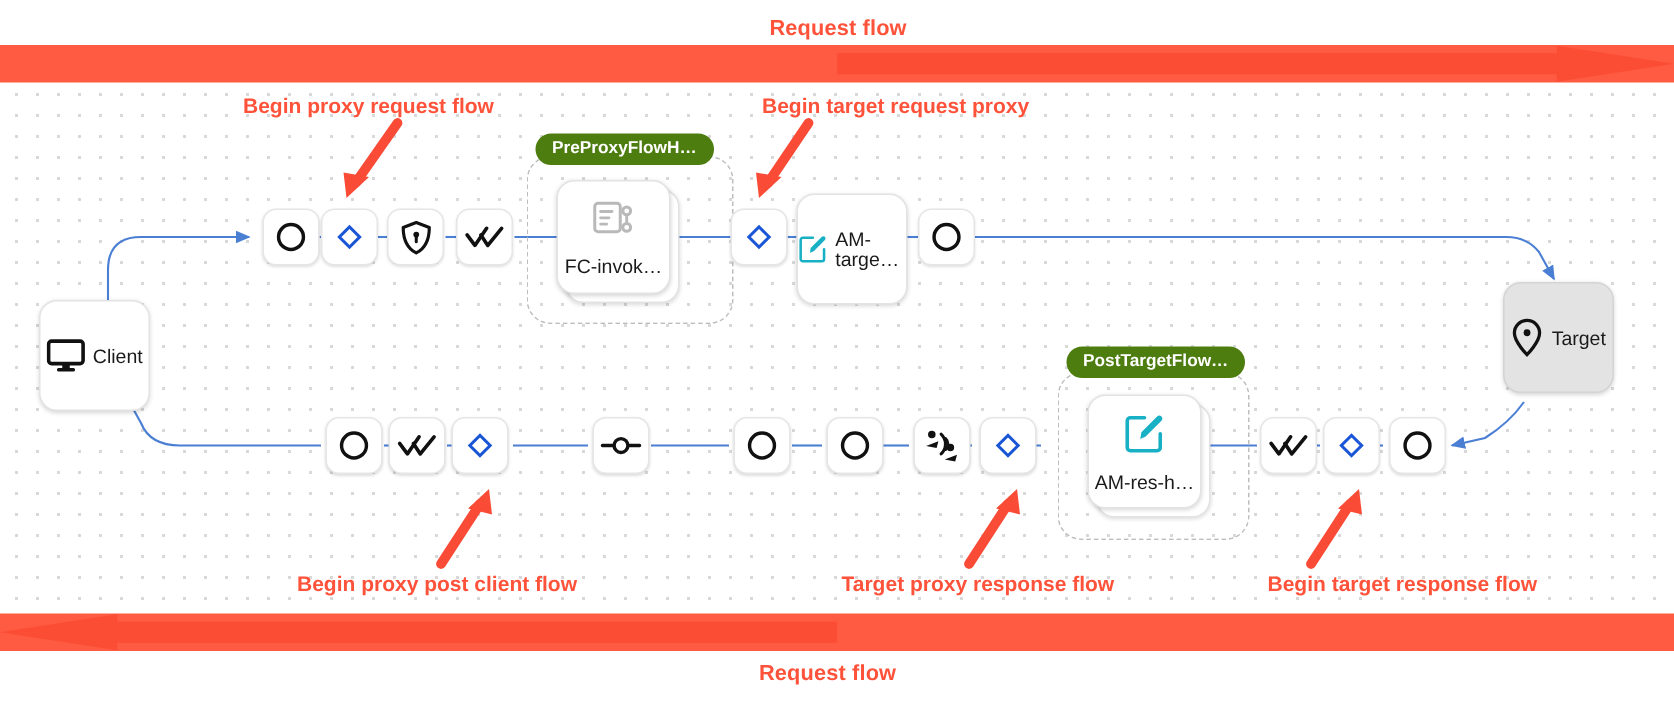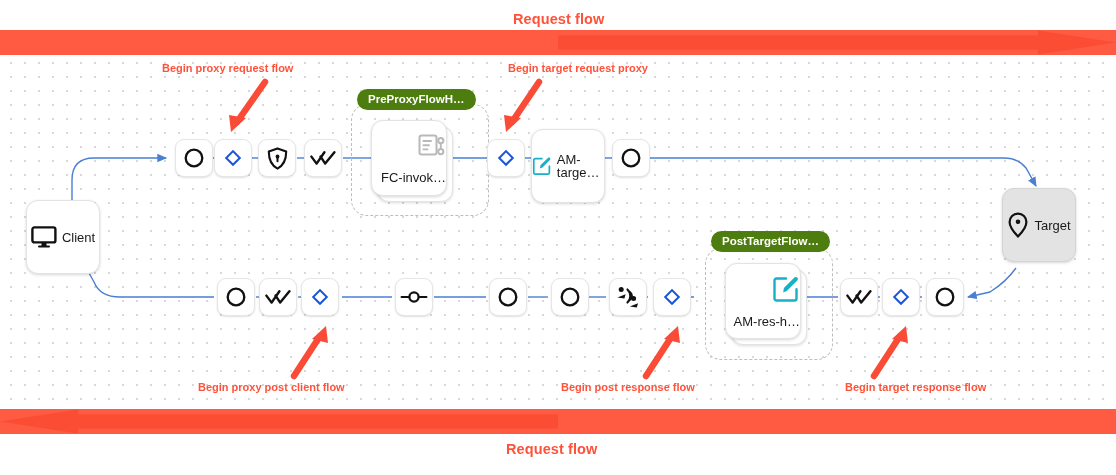--- a/index.html
+++ b/index.html
@@ -35,21 +35,21 @@
     clip-path:polygon(100% 22%, 14% 22%, 14% 2%, 0 50%, 14% 98%, 14% 78%, 100% 78%);
   }
   .flowlabel{
     position:absolute;color:#ff523a;font-weight:bold;font-size:14.5px;
     white-space:nowrap;letter-spacing:.1px;
   }
   .flowlabel.req{left:513px;top:11px;}
   .flowlabel.res{left:506px;top:441px;}
 
   
-  .anno{position:absolute;color:#ff523a;font-weight:bold;font-size:11px;white-space:nowrap;}
+  .anno{position:absolute;color:#ff523a;font-weight:bold;font-size:14px;white-space:nowrap;}
   .annoArrow{position:absolute;}
 
   
   svg.edges{position:absolute;left:0;top:0;width:1116px;height:475px;pointer-events:none;}
 
   
   .node{position:absolute;box-sizing:border-box;}
   .icon-node{
     width:38px;height:38px;border-radius:9px;background:#fff;
     border:1px solid #e6e6e6;
@@ -67,21 +67,21 @@
 
   
   .stack{position:absolute;width:74px;height:74px;}
   .stack .sheet{
     position:absolute;left:6px;top:6px;width:74px;height:74px;border-radius:12px;
     background:#fff;border:1px solid #e3e3e3;box-shadow:0 1px 3px rgba(0,0,0,.14);
   }
   .stack .front{
     position:absolute;left:0;top:0;width:74px;height:74px;border-radius:12px;background:#fff;
     border:1px solid #e3e3e3;box-shadow:0 1px 3px rgba(0,0,0,.16);
-    display:flex;flex-direction:column;align-items:flex-end;justify-content:center;gap:12px;
+    display:flex;flex-direction:column;align-items:center;justify-content:center;gap:12px;
   }
   .stack .lbl{font-size:13px;color:#1a1a1a;line-height:1;}
 
   
   .group{
     position:absolute;border:1.5px dashed #bdbdbd;border-radius:16px;background:transparent;
   }
   .group-chip{
     position:absolute;background:#4d7c0f;color:#fff;font-size:11.5px;font-weight:bold;
     padding:4px 11px;border-radius:11px;white-space:nowrap;line-height:1.15;
@@ -306,21 +306,21 @@
     <path d="M52,4 L25,44" stroke="#fa4b36" stroke-width="6.5" stroke-linecap="round"></path>
     <path d="M19,54 L34,40 L17,37 Z" fill="#fa4b36"></path>
   </svg>
 
   <div class="anno" style="left:198px;top:381px;">Begin proxy post client flow</div>
   <svg class="annoArrow" style="left:288px;top:318px;" width="60" height="62">
     <path d="M6,58 L32,18" stroke="#fa4b36" stroke-width="6.5" stroke-linecap="round"></path>
     <path d="M38,8 L40,25 L24,21 Z" fill="#fa4b36"></path>
   </svg>
 
-  <div class="anno" style="left:561px;top:381px;">Begin post response flow</div>
+  <div class="anno" style="left:561px;top:381px;">Target proxy response flow</div>
   <svg class="annoArrow" style="left:640px;top:318px;" width="60" height="62">
     <path d="M6,58 L32,18" stroke="#fa4b36" stroke-width="6.5" stroke-linecap="round"></path>
     <path d="M38,8 L40,25 L24,21 Z" fill="#fa4b36"></path>
   </svg>
 
   <div class="anno" style="left:845px;top:381px;">Begin target response flow</div>
   <svg class="annoArrow" style="left:868px;top:318px;" width="60" height="62">
     <path d="M6,58 L32,18" stroke="#fa4b36" stroke-width="6.5" stroke-linecap="round"></path>
     <path d="M38,8 L40,25 L24,21 Z" fill="#fa4b36"></path>
   </svg>

